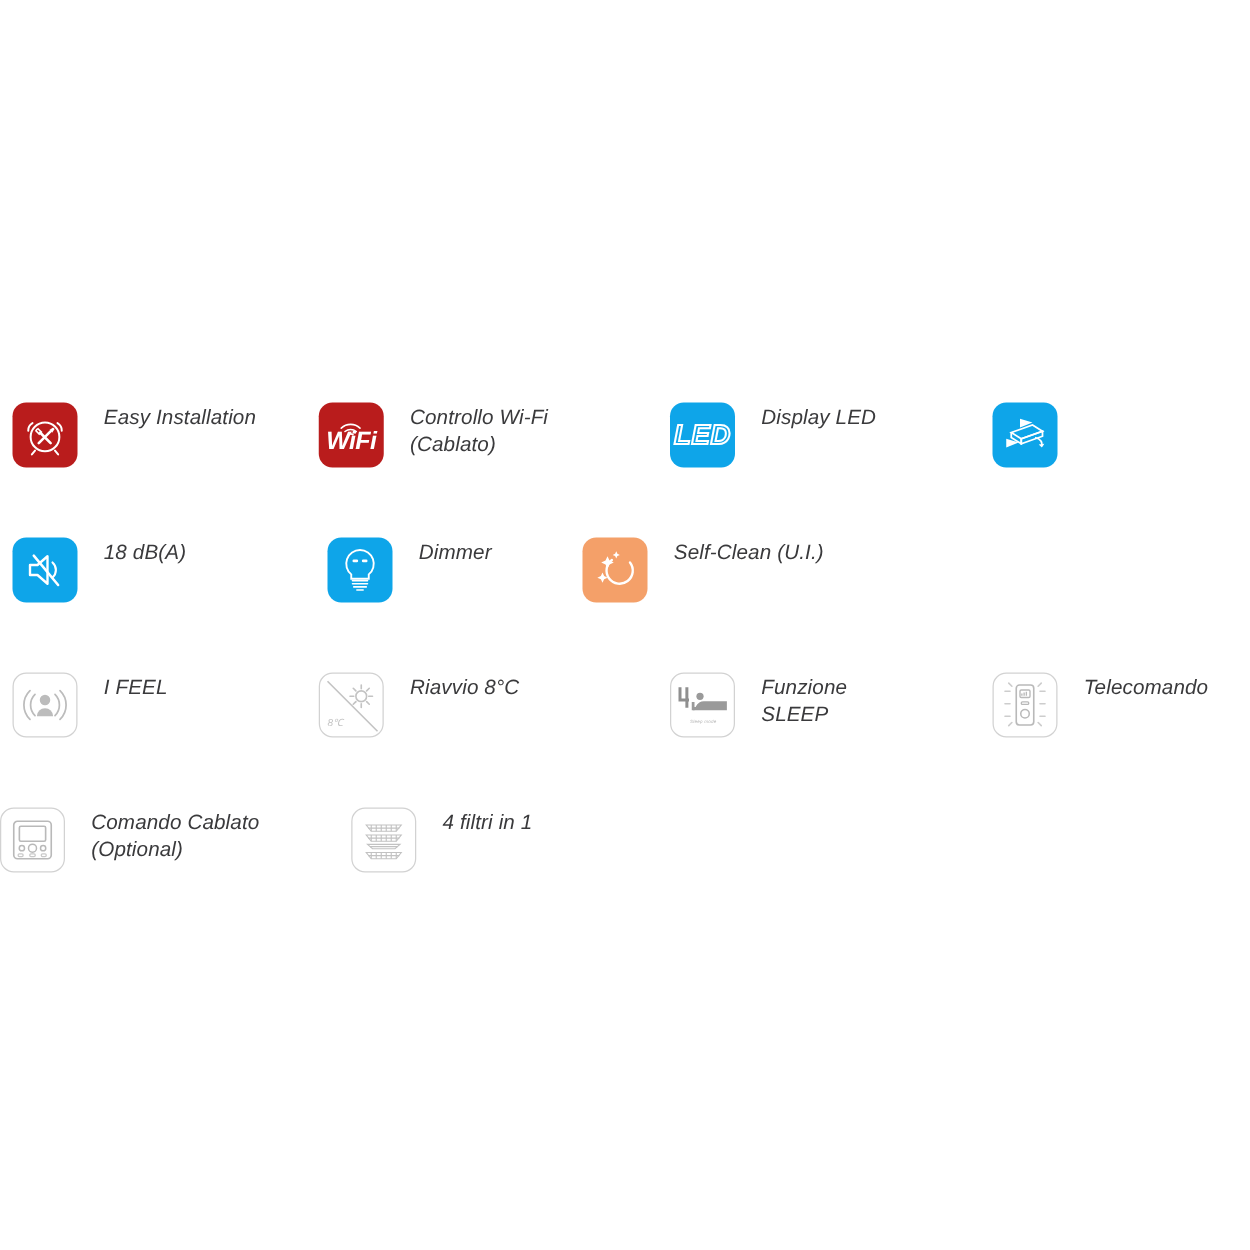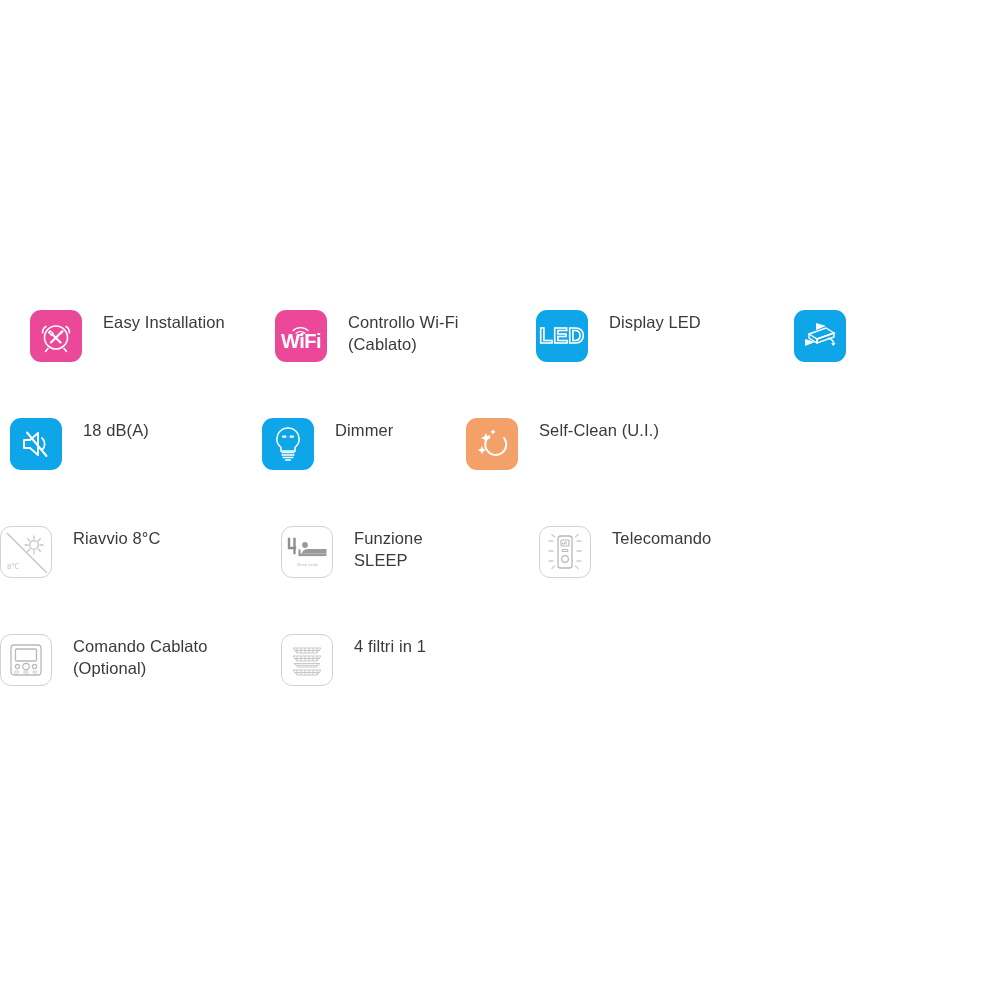--- a/index.html
+++ b/index.html
@@ -11,22 +11,23 @@
     width: 1000px;
     height: 1000px;
     background: #ffffff;
     font-family: "Liberation Sans", sans-serif;
     overflow: hidden;
   }
 
   #feature-grid {
     position: absolute;
     left: 0;
-    top: 296px;
+    top: 308px;
     width: 1000px;
+    font-style: italic;
   }
 
   .feature-row {
     display: flex;
     flex-direction: row;
     align-items: flex-start;
     height: 108px;
   }
 
   .feature-item {
@@ -49,21 +50,21 @@
     border-radius: 11px;
     position: relative;
     display: flex;
     align-items: center;
     justify-content: center;
     box-sizing: border-box;
     margin-top: 14px;
   }
   .tile svg { display: block; }
 
-  .tile.green  { background: #ec4899; margin-left: 20px; }
+  .tile.green  { background: #b91c1c; }
   .tile.blue   { background: #0ea5e9; }
   .tile.orange { background: #f4a069; }
   .tile.outline {
     background: #ffffff;
     border: 1px solid #d2d2d2;
   }
 
   .feature-label {
     margin-left: 21px;
     margin-top: 16px;
@@ -207,20 +208,33 @@
           <path d="M19 2 l0.9 2 2 0.9 -2 0.9 -0.9 2 -0.9 -2 -2 -0.9 2 -0.9 z" fill="#ffffff"></path>
           <path d="M8 19 l1.3 2.8 2.8 1.3 -2.8 1.3 -1.3 2.8 -1.3 -2.8 -2.8 -1.3 2.8 -1.3 z" fill="#ffffff"></path>
         </svg>
       </div>
       <div class="feature-label">Self-Clean (U.I.)</div>
     </div>
   </div>
 
   <div class="feature-row">
 
+    <div class="feature-item col-1">
+      <div class="tile outline">
+        <svg width="40" height="30" viewBox="0 0 40 30">
+          <circle cx="20" cy="11" r="4.2" fill="#bcbcbc"></circle>
+          <path d="M13.5 24 a6.5 6.5 0 0 1 13 0 z" fill="#bcbcbc"></path>
+          <path d="M12 6.5 a12 12 0 0 0 0 17" fill="none" stroke="#bcbcbc" stroke-width="1.4" stroke-linecap="round"></path>
+          <path d="M8 3.5 a16 16 0 0 0 0 23" fill="none" stroke="#bcbcbc" stroke-width="1.4" stroke-linecap="round"></path>
+          <path d="M28 6.5 a12 12 0 0 1 0 17" fill="none" stroke="#bcbcbc" stroke-width="1.4" stroke-linecap="round"></path>
+          <path d="M32 3.5 a16 16 0 0 1 0 23" fill="none" stroke="#bcbcbc" stroke-width="1.4" stroke-linecap="round"></path>
+        </svg>
+      </div>
+      <div class="feature-label">I FEEL</div>
+    </div>
 
     <div class="feature-item col-2">
       <div class="tile outline">
         <svg width="52" height="52" viewBox="0 0 52 52" style="position:absolute;top:0;left:0;">
           <circle cx="33" cy="18" r="4.3" fill="none" stroke="#c3c3c3" stroke-width="1.3"></circle>
           <g stroke="#c3c3c3" stroke-width="1.3" stroke-linecap="round">
             <path d="M33 9 v3"></path>
             <path d="M33 24 v3"></path>
             <path d="M24 18 h3"></path>
             <path d="M39 18 h3"></path>

